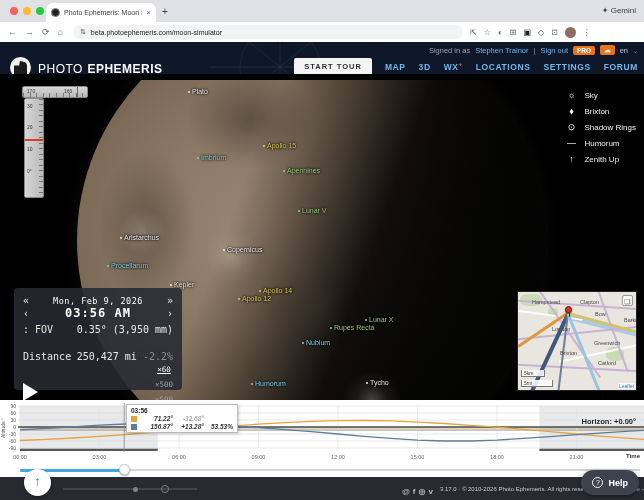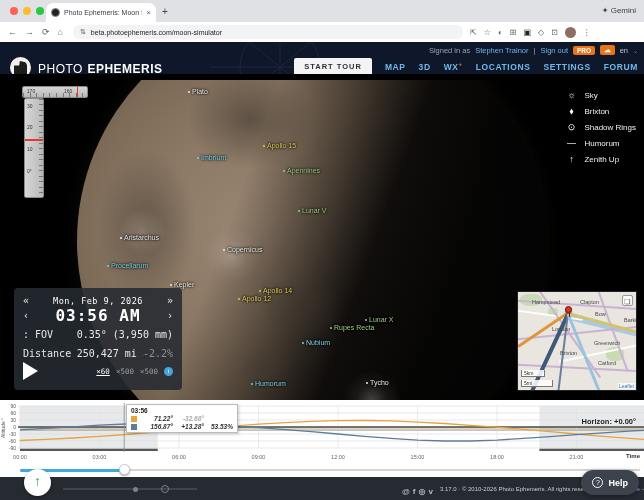--- a/index.html
+++ b/index.html
@@ -85,27 +85,27 @@
   .vrow .ic { width:12px; text-align:center; color:#fff; font-size:9px; line-height:11px; }
   .vrow .vl { color:#f0f0f0; font-size:8px; }
 
   
   #timepanel { position:absolute; left:14px; top:208px; width:168px; height:102px;
     background:rgba(38,42,50,0.88); border-radius:4px; color:#fff;
     font-family:"DejaVu Sans Mono", monospace; padding:7px 9px; }
   .tp-row { display:flex; align-items:center; justify-content:space-between; }
   .tp-arrow { color:#e8e8e8; font-size:10px; cursor:pointer; }
   #tp-date { font-size:8.5px; letter-spacing:0.5px; }
-  #tp-time { font-size:16px; font-weight:bold; letter-spacing:1px; }
+  #tp-time { font-size:12px; font-weight:bold; letter-spacing:1px; }
   .tp-small { font-size:10px; margin-top:4px; color:#e8e8e8; }
   .tp-small .dim { color:#8a9099; }
   #tp-bottom { display:flex; align-items:center; justify-content:space-between; margin-top:3px; }
   #playbtn { width:0; height:0; border-top:9px solid transparent; border-bottom:9px solid transparent;
     border-left:15px solid #fff; cursor:pointer; }
-  #speeds { display:flex; gap:6px; font-size:7.5px; align-items:center; }
+  #speeds { display:flex; gap:6px; font-size:7.5px; align-items:center;flex-direction:column; }
   #speeds .sp { color:#9aa0a8; cursor:pointer; }
   #speeds .sp.active { color:#fff; text-decoration:underline; }
   #infobtn { width:9px; height:9px; border-radius:50%; background:#4aa3d8; color:#fff; font-size:6px;
     text-align:center; line-height:9px; font-family:"Liberation Sans",sans-serif; }
 
   
   #minimap { position:absolute; left:517px; top:211px; width:120px; height:100px; background:#e9e5df;
     border:1px solid #222; overflow:hidden; }
   .road { position:absolute; background:#c9b3d4; height:1.5px; }
   .roadw { position:absolute; background:#fdfdfd; height:2px; }
@@ -361,21 +361,21 @@
       <div class="tp-row">
         <span class="tp-arrow">‹</span>
         <span id="tp-time">03:56 AM</span>
         <span class="tp-arrow">›</span>
       </div>
       <div class="tp-row tp-small">
         <span><span>:</span>
         <span>FOV</span></span>
         <span>0.35° (3,950 mm)</span>
       </div>
-      <div class="tp-row tp-small" style="margin-top:8px">
+      <div class="tp-row tp-small" style="margin-top:16px">
         <span>Distance</span>
         <span><span>250,427 mi</span>
         <span class="dim">-2.2%</span></span>
       </div>
       <div id="tp-bottom">
         <div id="playbtn"></div>
         <div id="speeds">
             <span class="sp active">×60</span>
             <span class="sp">×500</span>
             <span class="sp">×500</span>

